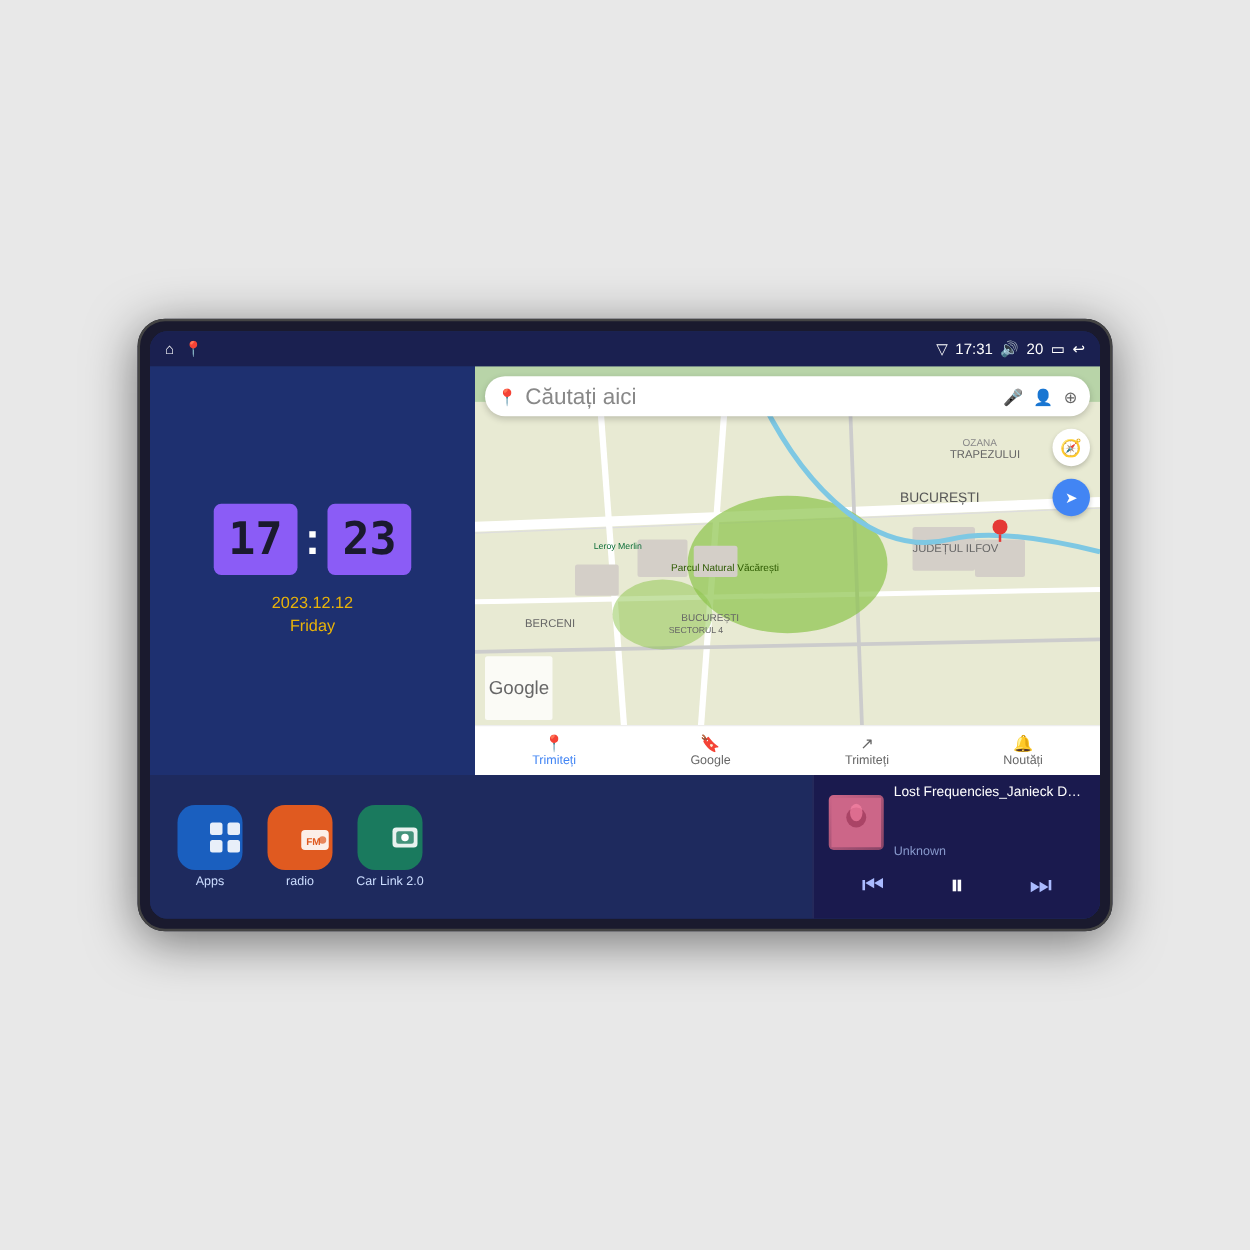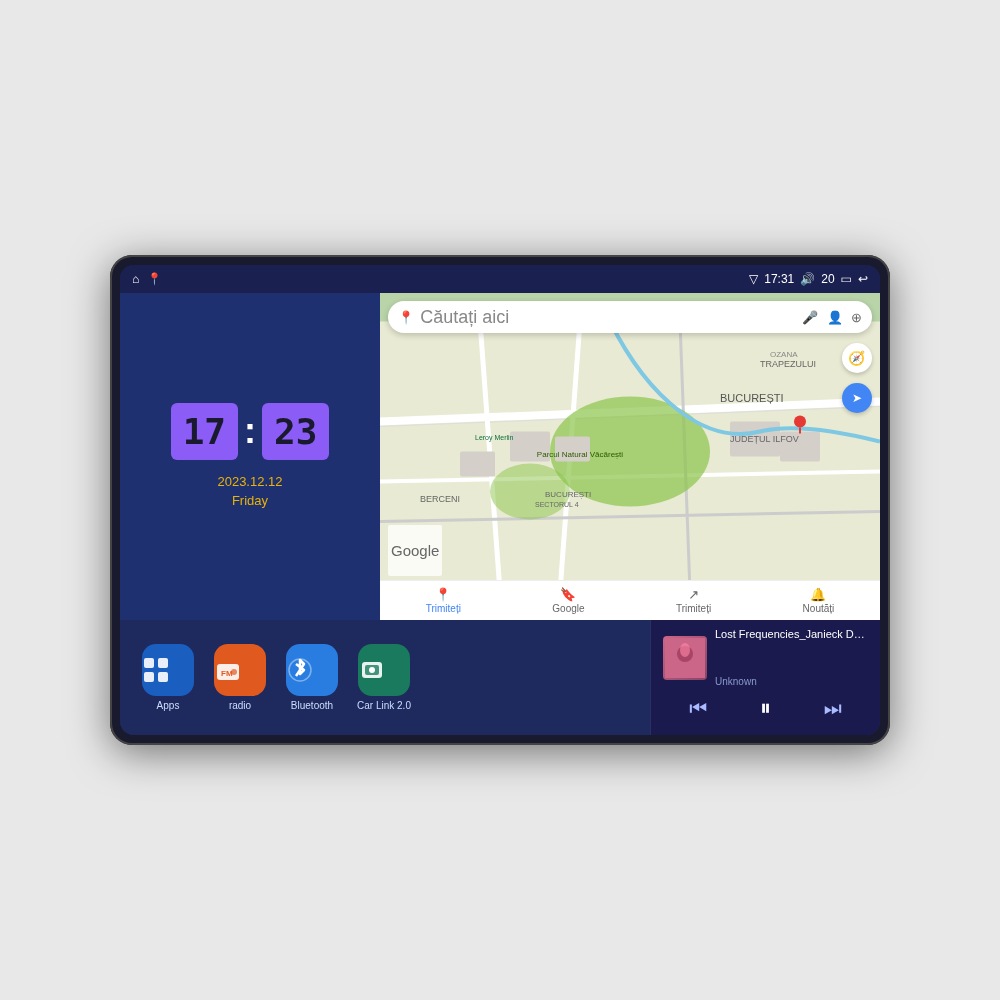--- a/index.html
+++ b/index.html
@@ -235,21 +235,21 @@
       cursor: pointer;
       min-width: 64px;
     }
 
     .app-icon {
       width: 52px;
       height: 52px;
       border-radius: 14px;
       display: flex;
       align-items: center;
-      justify-content: flex-start;
+      justify-content: flex-end;
       font-size: 24px;
     }
 
     .app-icon.apps-color { background: #1a5fbf; }
     .app-icon.maps-color { background: #2196F3; }
     .app-icon.radio-color { background: #e05a20; }
     .app-icon.bluetooth-color { background: #2a7de0; }
     .app-icon.carlink-color { background: #1a7a5e; }
 
     .app-label {
@@ -522,29 +522,20 @@
             <div class="app-icon radio-color">
               <svg width="28" height="28" viewBox="0 0 28 28" fill="none">
                 <rect x="3" y="8" width="22" height="16" rx="3" fill="white" opacity="0.9"></rect>
                 <text x="7" y="20" font-size="8" fill="#e05a20" font-family="Arial" font-weight="bold">FM</text>
                 <circle cx="20" cy="16" r="3" fill="#e05a20" opacity="0.7"></circle>
               </svg>
             </div>
             <span class="app-label">radio</span>
           </div>
 
-          <div class="app-icon-wrap">
-            <div class="app-icon bluetooth-color">
-              <svg width="28" height="28" viewBox="0 0 28 28" fill="none">
-                <path d="M10 8 L18 14 L14 18 L14 4 L18 8 L10 20" stroke="white" stroke-width="2.5" fill="none" stroke-linejoin="round"></path>
-                <circle cx="14" cy="14" r="11" stroke="white" stroke-width="1.5" fill="none" opacity="0.4"></circle>
-              </svg>
-            </div>
-            <span class="app-label">Bluetooth</span>
-          </div>
 
           <div class="app-icon-wrap">
             <div class="app-icon carlink-color">
               <svg width="28" height="28" viewBox="0 0 28 28" fill="none">
                 <rect x="4" y="6" width="20" height="16" rx="3" fill="white" opacity="0.9"></rect>
                 <rect x="7" y="9" width="14" height="10" rx="2" fill="#1a7a5e" opacity="0.8"></rect>
                 <circle cx="14" cy="14" r="3" fill="white"></circle>
               </svg>
             </div>
             <span class="app-label">Car Link 2.0</span>

